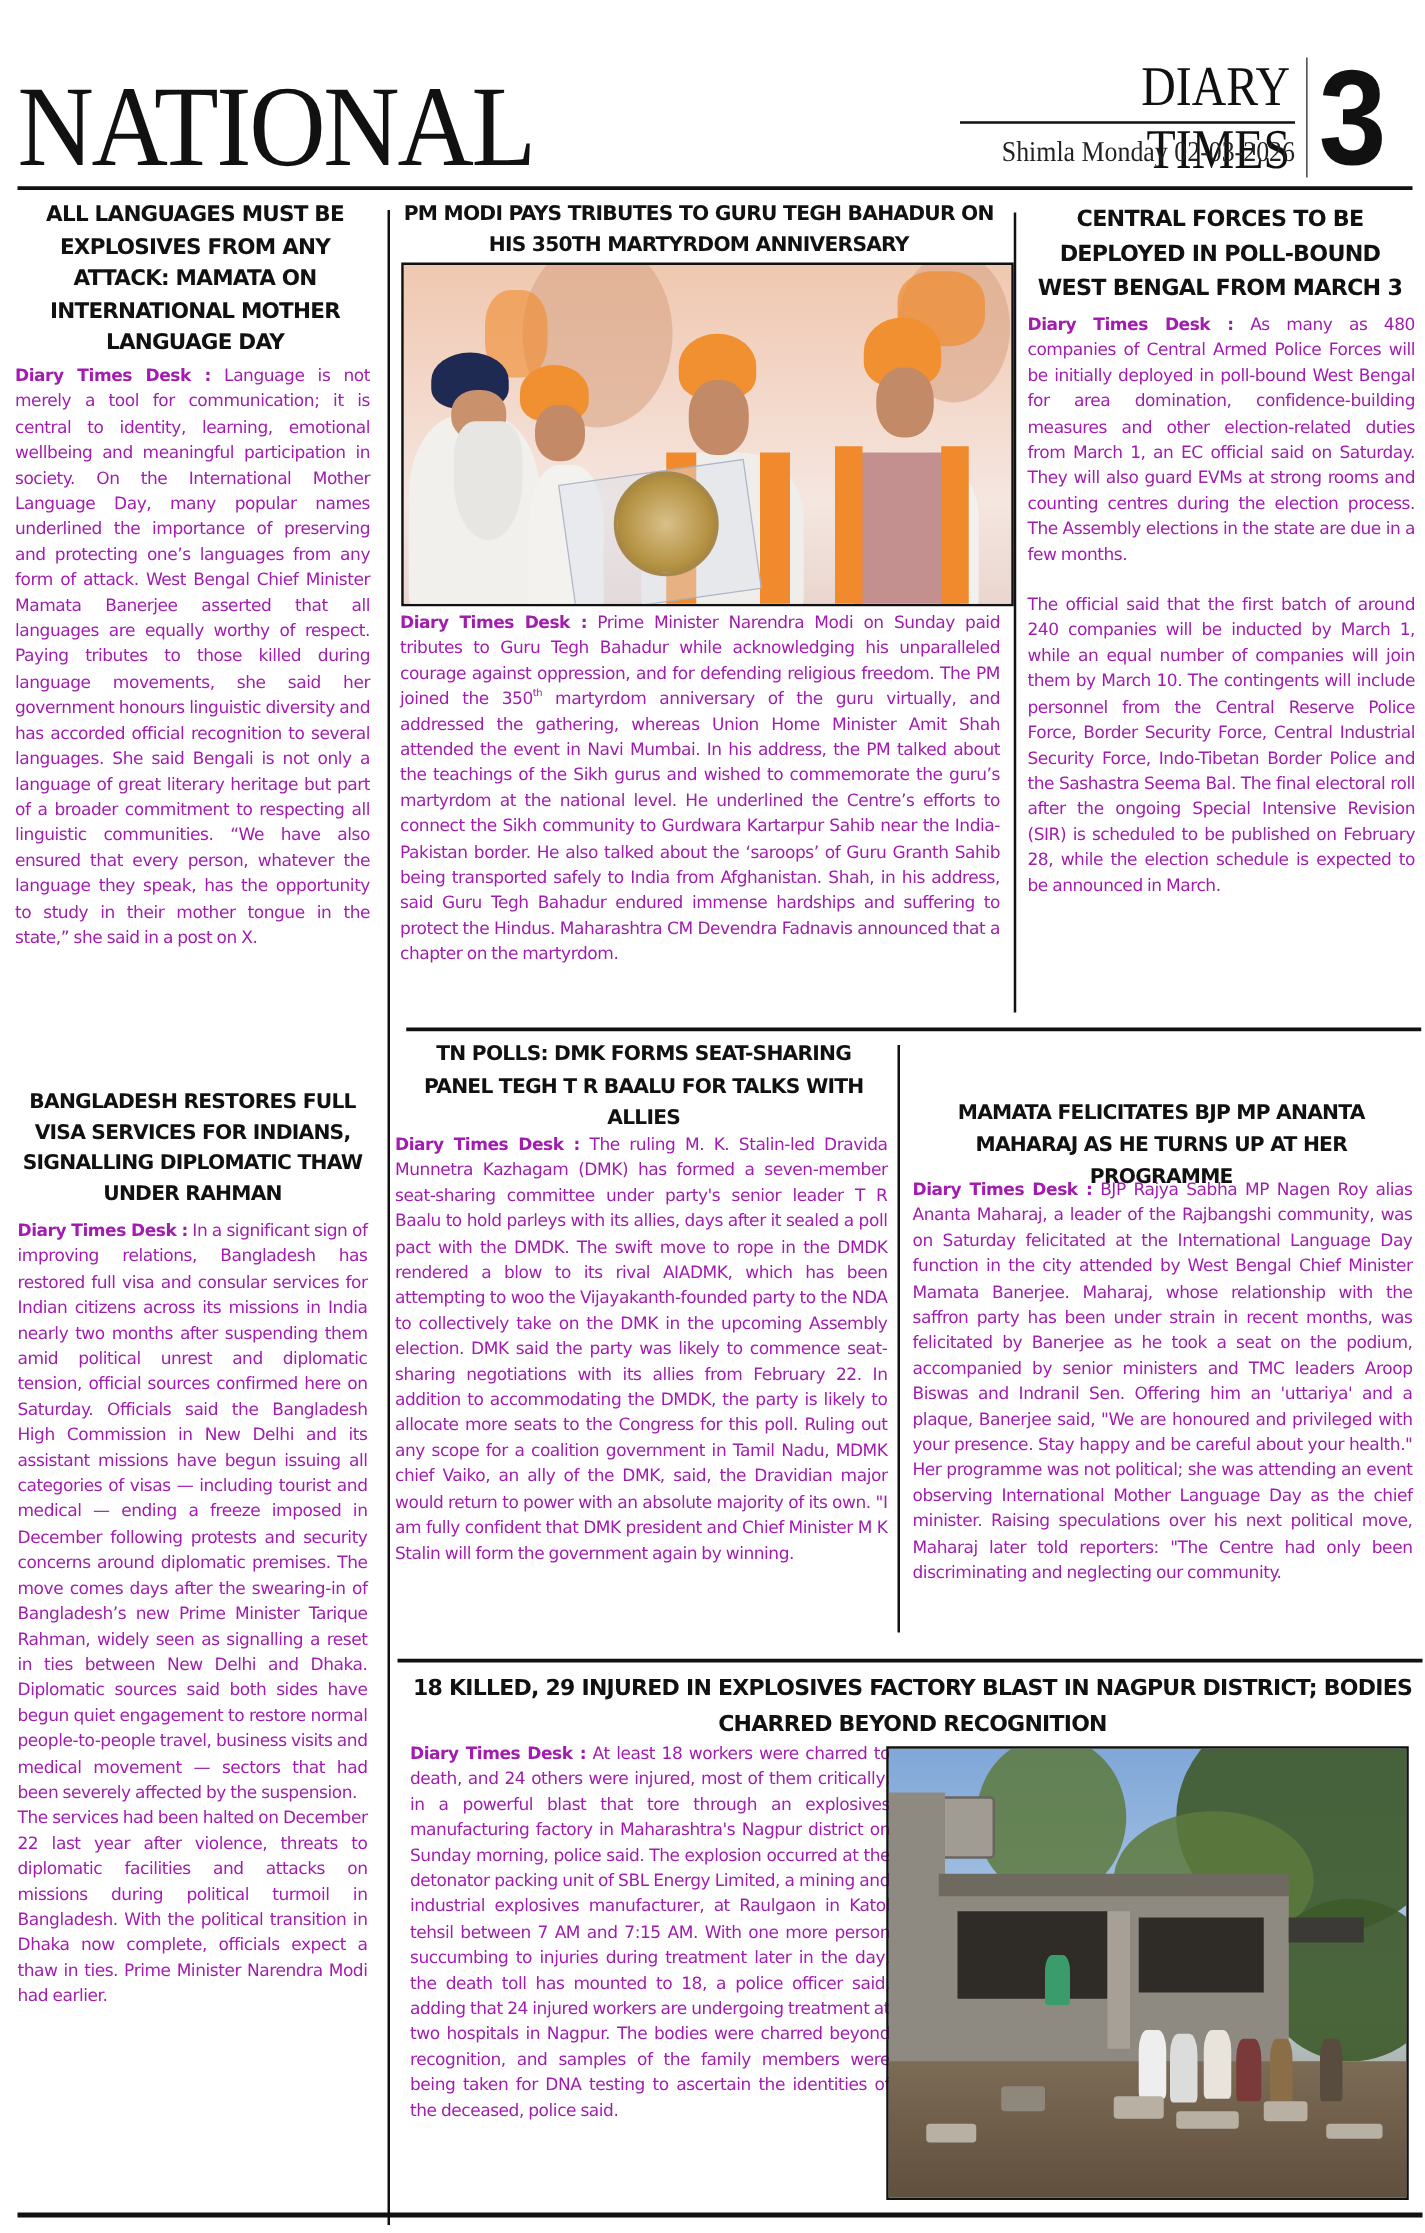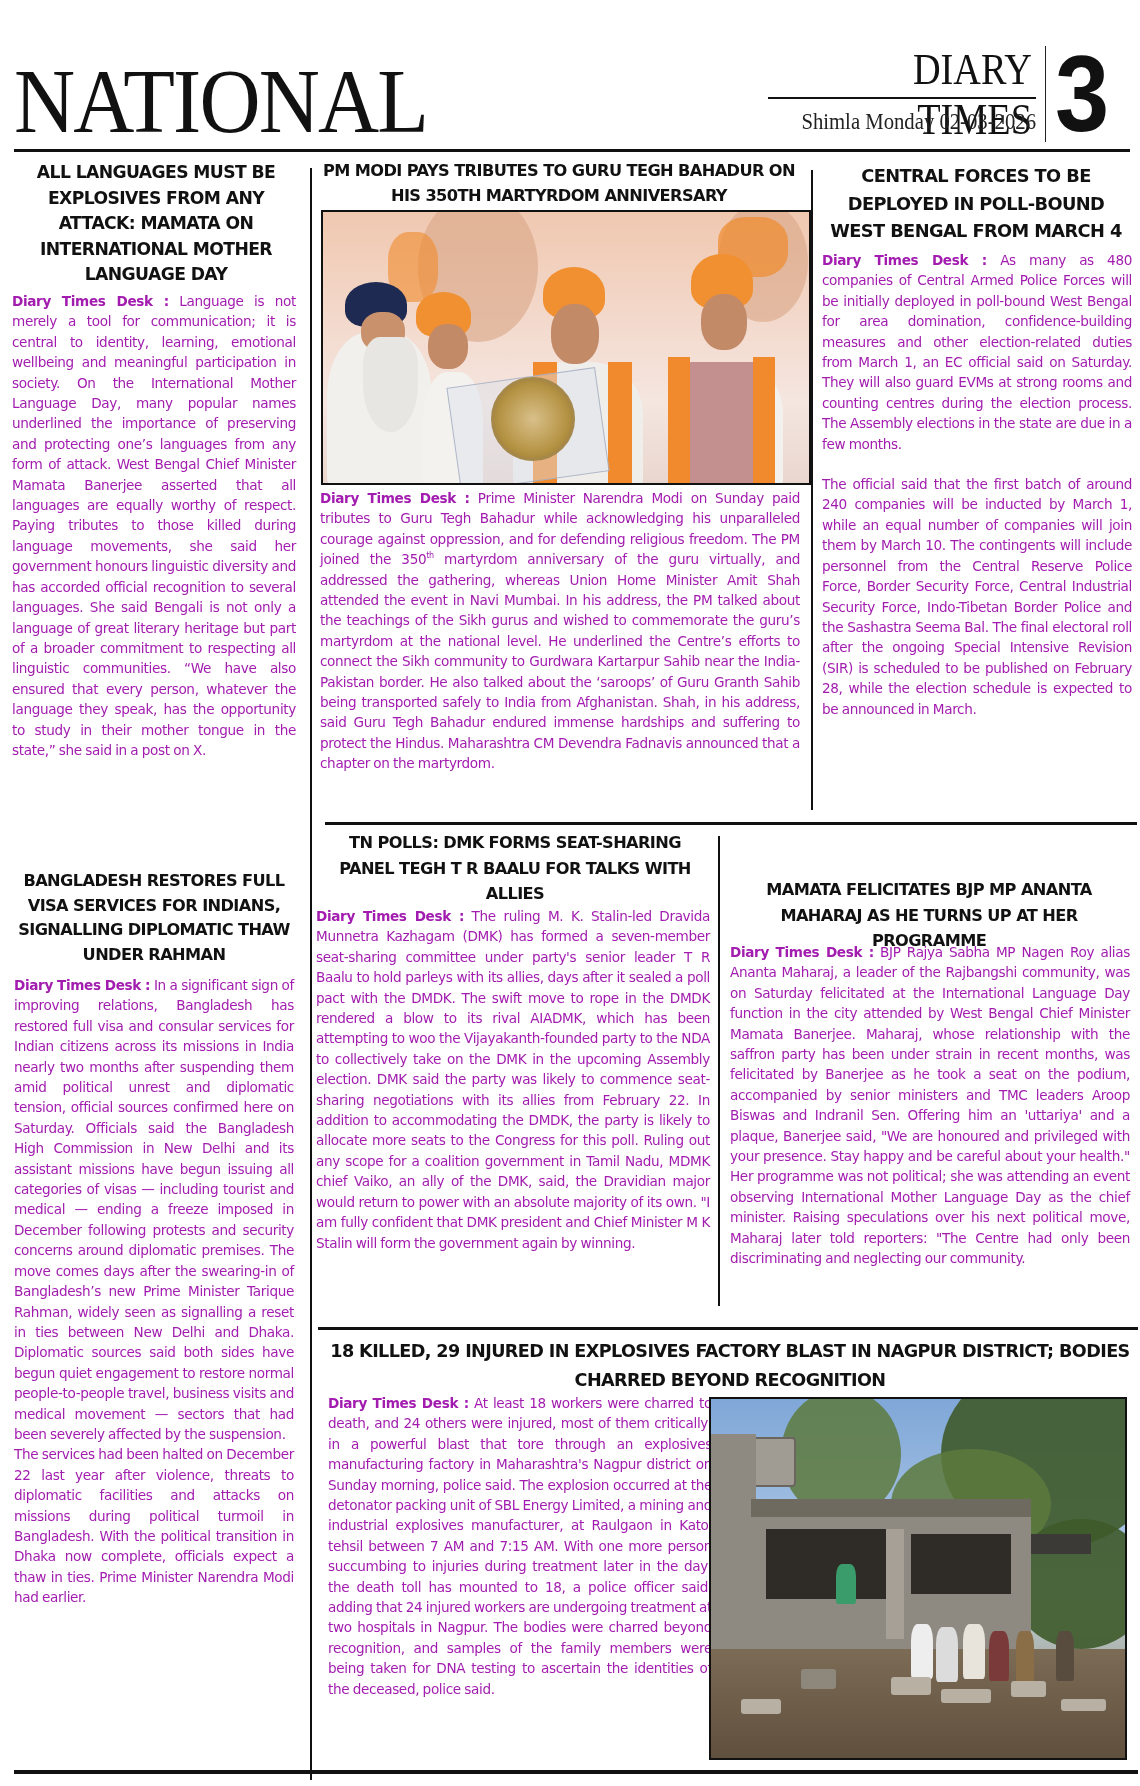--- a/index.html
+++ b/index.html
@@ -114,21 +114,21 @@
 
     <div class="p1-glass" style="left:130px; top:165px; width:150px; height:105px;"></div>
     <div class="p1-plaque" style="left:168px; top:165px; width:84px; height:84px;"></div>
   </div>
   <div class="body-text" style="left:320px; top:488px; width:480px;">
     <p><span class="byline">Diary Times Desk :</span><span> Prime Minister Narendra Modi on Sunday paid tributes to Guru Tegh Bahadur while acknowledging his unparalleled courage against oppression, and for defending religious freedom. The PM joined the 350</span><sup>th</sup><span> martyrdom anniversary of the guru virtually, and addressed the gathering, whereas Union Home Minister Amit Shah attended the event in Navi Mumbai. In his address, the PM talked about the teachings of the Sikh gurus and wished to commemorate the guru’s martyrdom at the national level. He underlined the Centre’s efforts to connect the Sikh community to Gurdwara Kartarpur Sahib near the India-Pakistan border. He also talked about the ‘saroops’ of Guru Granth Sahib being transported safely to India from Afghanistan. Shah, in his address, said Guru Tegh Bahadur endured immense hardships and suffering to protect the Hindus. Maharashtra CM Devendra Fadnavis announced that a chapter on the martyrdom.</span></p>
   </div>
 </article>
 
 <article>
-  <h2 class="headline" style="left:823px; top:162px; width:306px; font-size:17.8px; line-height:27.5px;">CENTRAL FORCES TO BE DEPLOYED IN POLL-BOUND WEST BENGAL FROM MARCH 4</h2>
+  <h2 class="headline" style="left:823px; top:162px; width:306px; font-size:17.8px; line-height:27.5px;">CENTRAL FORCES TO BE DEPLOYED IN POLL-BOUND WEST BENGAL FROM MARCH 3</h2>
   <div class="body-text" style="left:822px; top:250px; width:310px;">
     <p><span class="byline">Diary Times Desk :</span><span> As many as 480 companies of Central Armed Police Forces will be initially deployed in poll-bound West Bengal for area domination, confidence-building measures and other election-related duties from March 1, an EC official said on Saturday. They will also guard EVMs at strong rooms and counting centres during the election process. The Assembly elections in the state are due in a few months.</span></p>
     <p style="margin-top:20px;">The official said that the first batch of around 240 companies will be inducted by March 1, while an equal number of companies will join them by March 10. The contingents will include personnel from the Central Reserve Police Force, Border Security Force, Central Industrial Security Force, Indo-Tibetan Border Police and the Sashastra Seema Bal. The final electoral roll after the ongoing Special Intensive Revision (SIR) is scheduled to be published on February 28, while the election schedule is expected to be announced in March.</p>
   </div>
 </article>
 
 <article>
   <h2 class="headline" style="left:320px; top:830px; width:390px; font-size:16.2px; line-height:25.5px;">TN POLLS: DMK FORMS SEAT-SHARING PANEL TEGH T R BAALU FOR TALKS WITH ALLIES</h2>
   <div class="body-text" style="left:316px; top:906px; width:394px;">
     <p><span class="byline">Diary Times Desk :</span><span> The ruling M. K. Stalin-led Dravida Munnetra Kazhagam (DMK) has formed a seven-member seat-sharing committee under party's senior leader T R Baalu to hold parleys with its allies, days after it sealed a poll pact with the DMDK. The swift move to rope in the DMDK rendered a blow to its rival AIADMK, which has been attempting to woo the Vijayakanth-founded party to the NDA to collectively take on the DMK in the upcoming Assembly election. DMK said the party was likely to commence seat-sharing negotiations with its allies from February 22. In addition to accommodating the DMDK, the party is likely to allocate more seats to the Congress for this poll. Ruling out any scope for a coalition government in Tamil Nadu, MDMK chief Vaiko, an ally of the DMK, said, the Dravidian major would return to power with an absolute majority of its own. "I am fully confident that DMK president and Chief Minister M K Stalin will form the government again by winning.</span></p>

